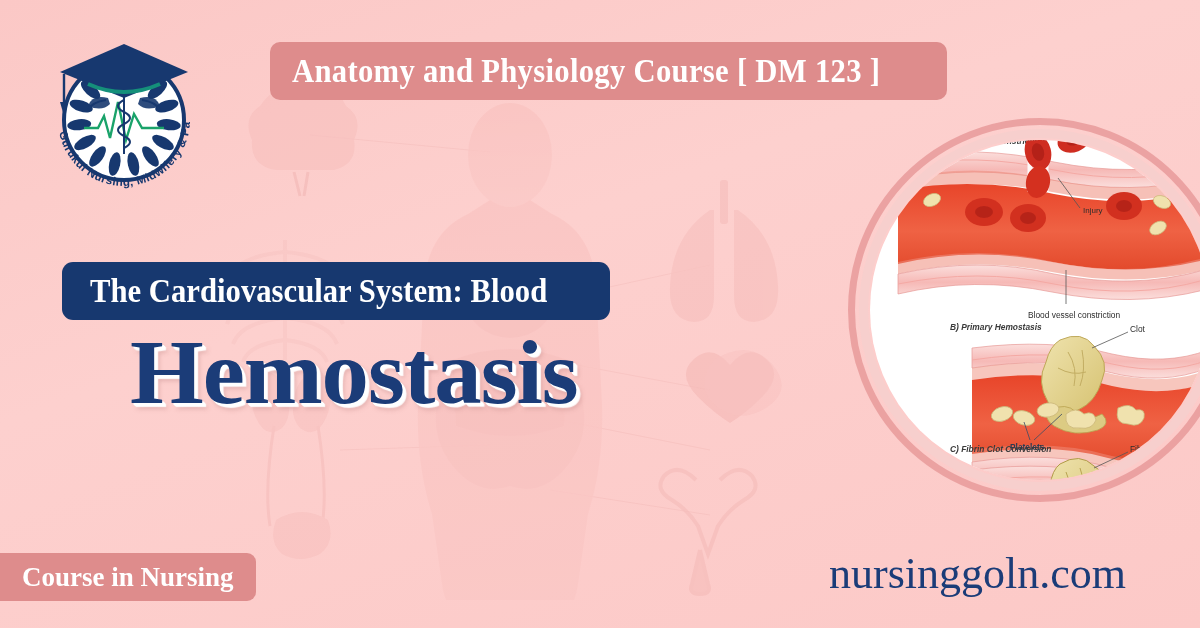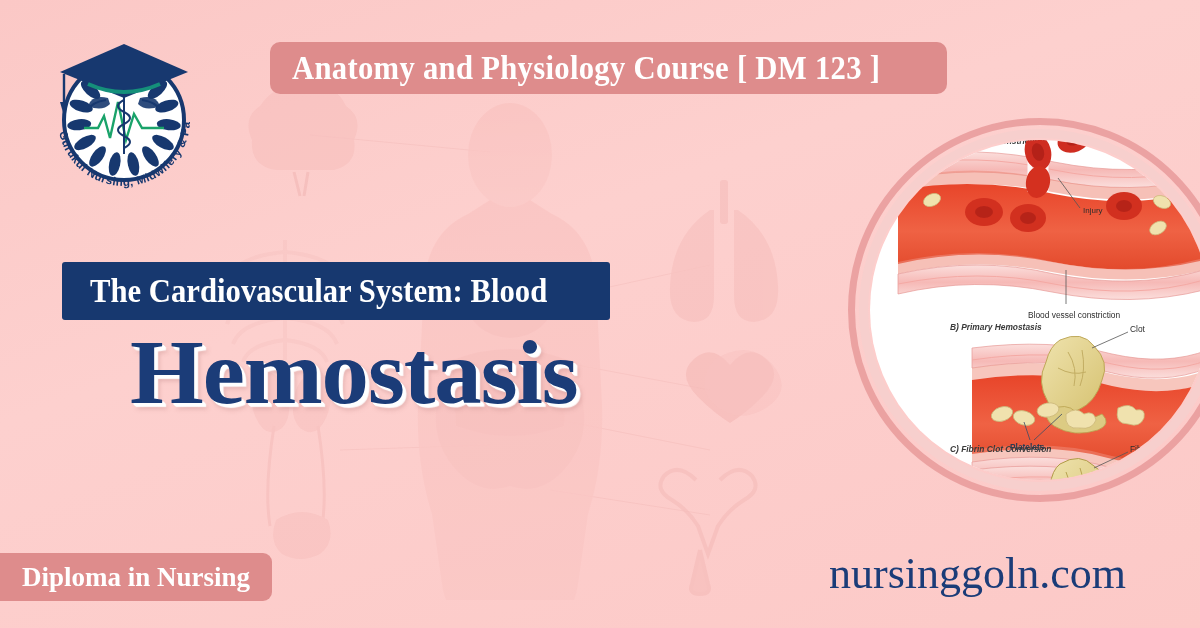--- a/index.html
+++ b/index.html
@@ -27,21 +27,21 @@
   }
   .anatomy svg { width:100%; height:100%; display:block; }
 
   
   #logo { position:absolute; left:38px; top:28px; width:172px; height:172px; }
   #logo svg { width:100%; height:100%; display:block; }
 
   
   #course-banner {
     position:absolute; left:270px; top:42px;
-    height:52px;
+    height:58px;
     background:#de8c8c;
     border-radius:10px;
     display:flex; align-items:center;
     padding:16px 22px;
   }
   #course-banner .txt {
     color:#ffffff;
     font-size:33px;
     font-weight:700;
     letter-spacing:.3px;
@@ -49,21 +49,21 @@
     font-family:"Liberation Serif", serif;
     transform:scaleX(.93);
     transform-origin:left center;
   }
 
   
   #subtitle-banner {
     position:absolute; left:62px; top:262px;
     height:58px;
     background:#17386f;
-    border-radius:3px;
+    border-radius:11px;
     display:flex; align-items:center;
     padding:0 28px;
   }
   #subtitle-banner .txt {
     color:#ffffff;
     font-size:33px;
     font-weight:700;
     white-space:nowrap;
     font-family:"Liberation Serif", serif;
     transform:scaleX(.93);
@@ -309,21 +309,21 @@
     <span class="txt nosel">Anatomy and Physiology Course [ DM 123 ]</span>
   </div>
 
   <div id="subtitle-banner">
     <span class="txt nosel">The Cardiovascular System: Blood</span>
   </div>
 
   <div id="main-title" class="nosel">Hemostasis</div>
 
   <div id="diploma-banner">
-    <span class="txt nosel">Diploma in Nursing</span>
+    <span class="txt nosel">Course in Nursing</span>
   </div>
 
   <div id="website" class="nosel">nursinggoln.com</div>
 
   <div id="illus-wrap">
     <div id="ring-outer"></div>
     <div id="ring-inner"></div>
     <div id="illus-disc">
       <svg viewBox="0 0 380 400" xmlns="http://www.w3.org/2000/svg">
         <defs>

